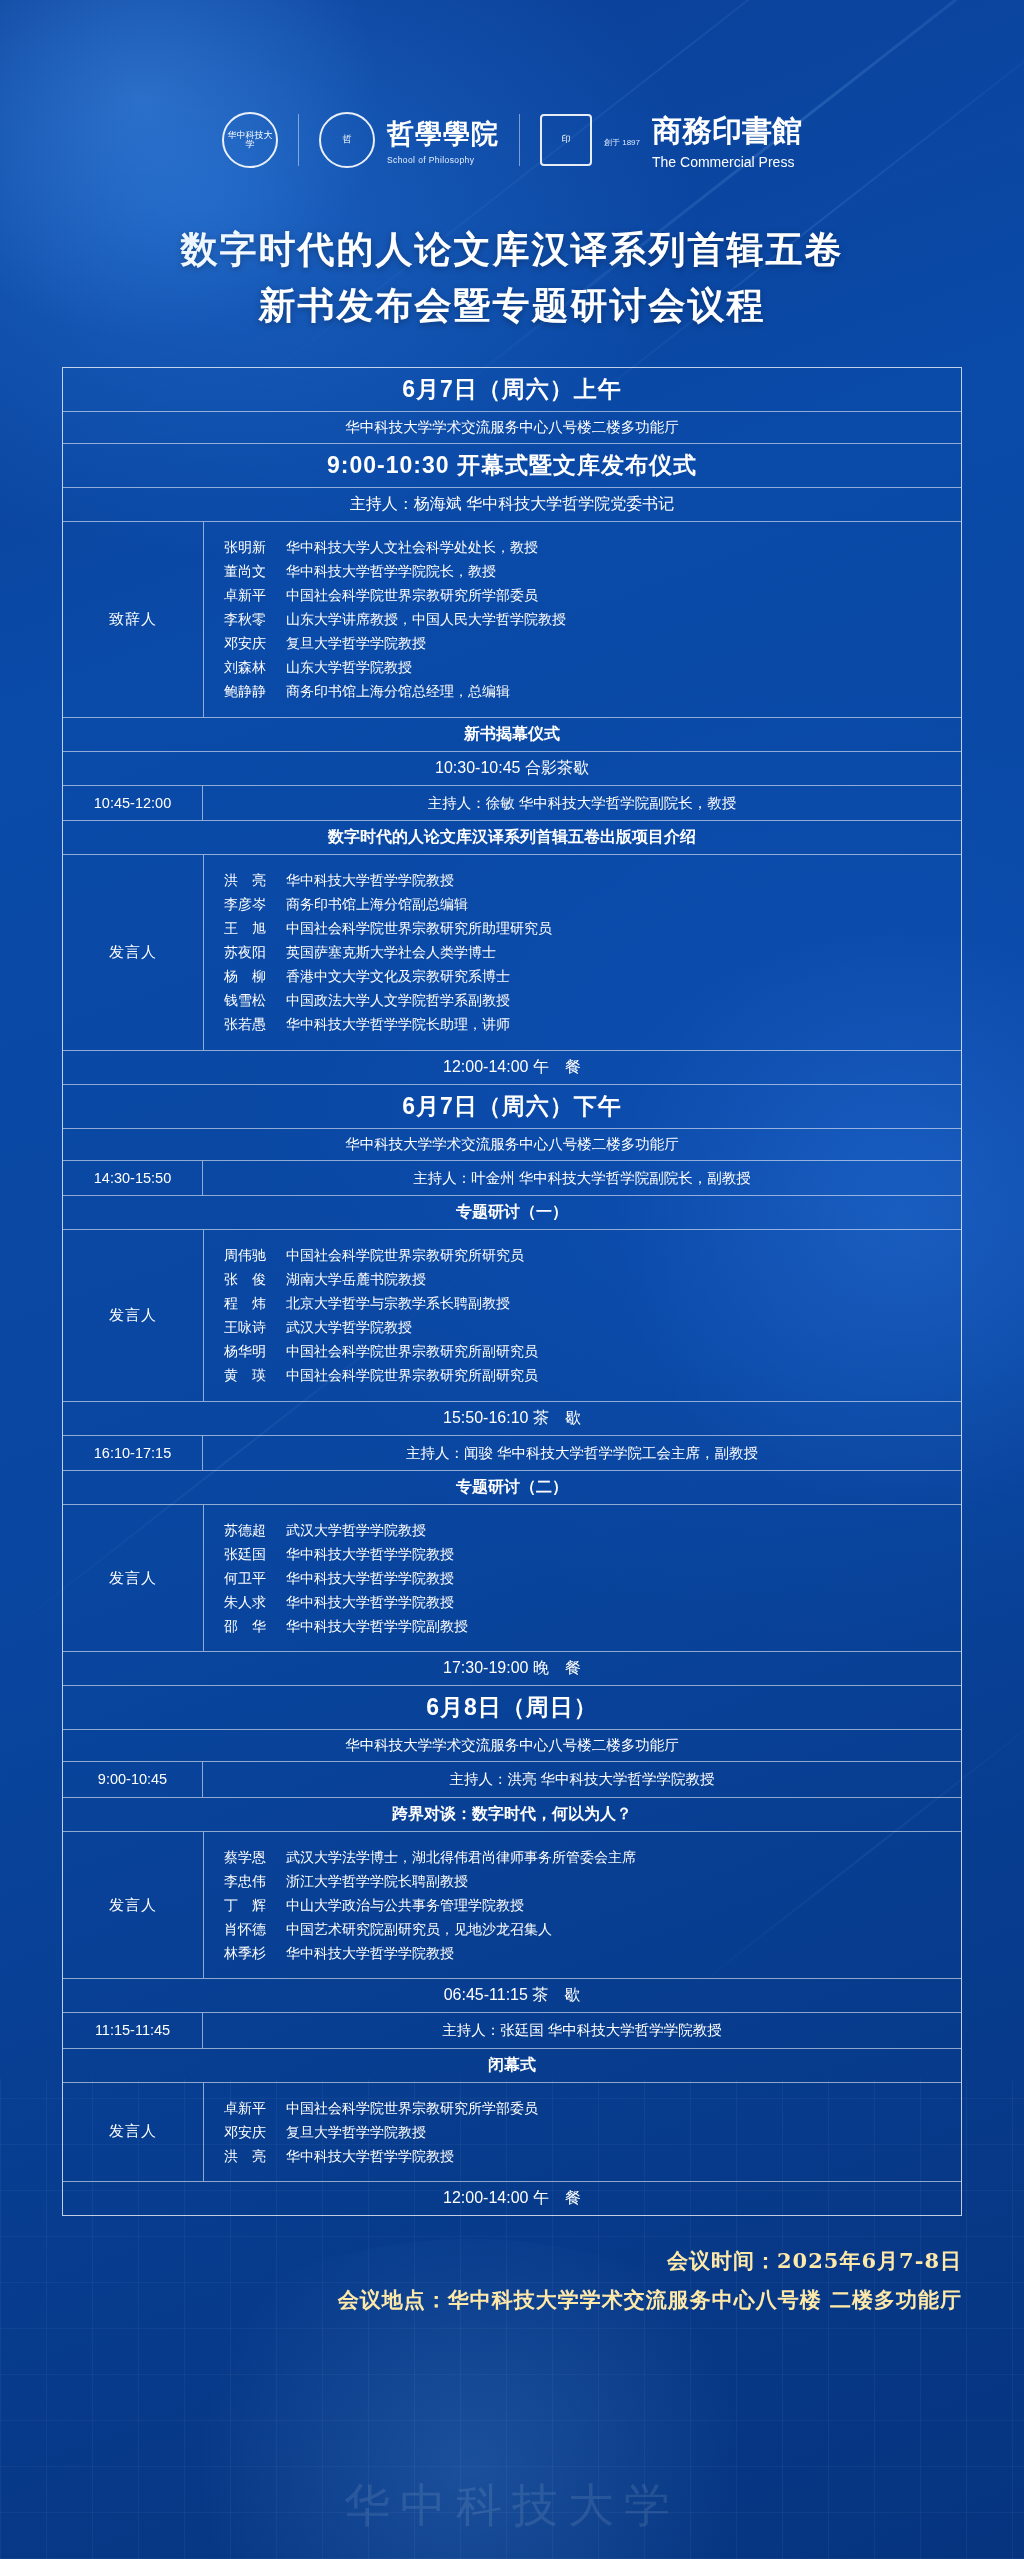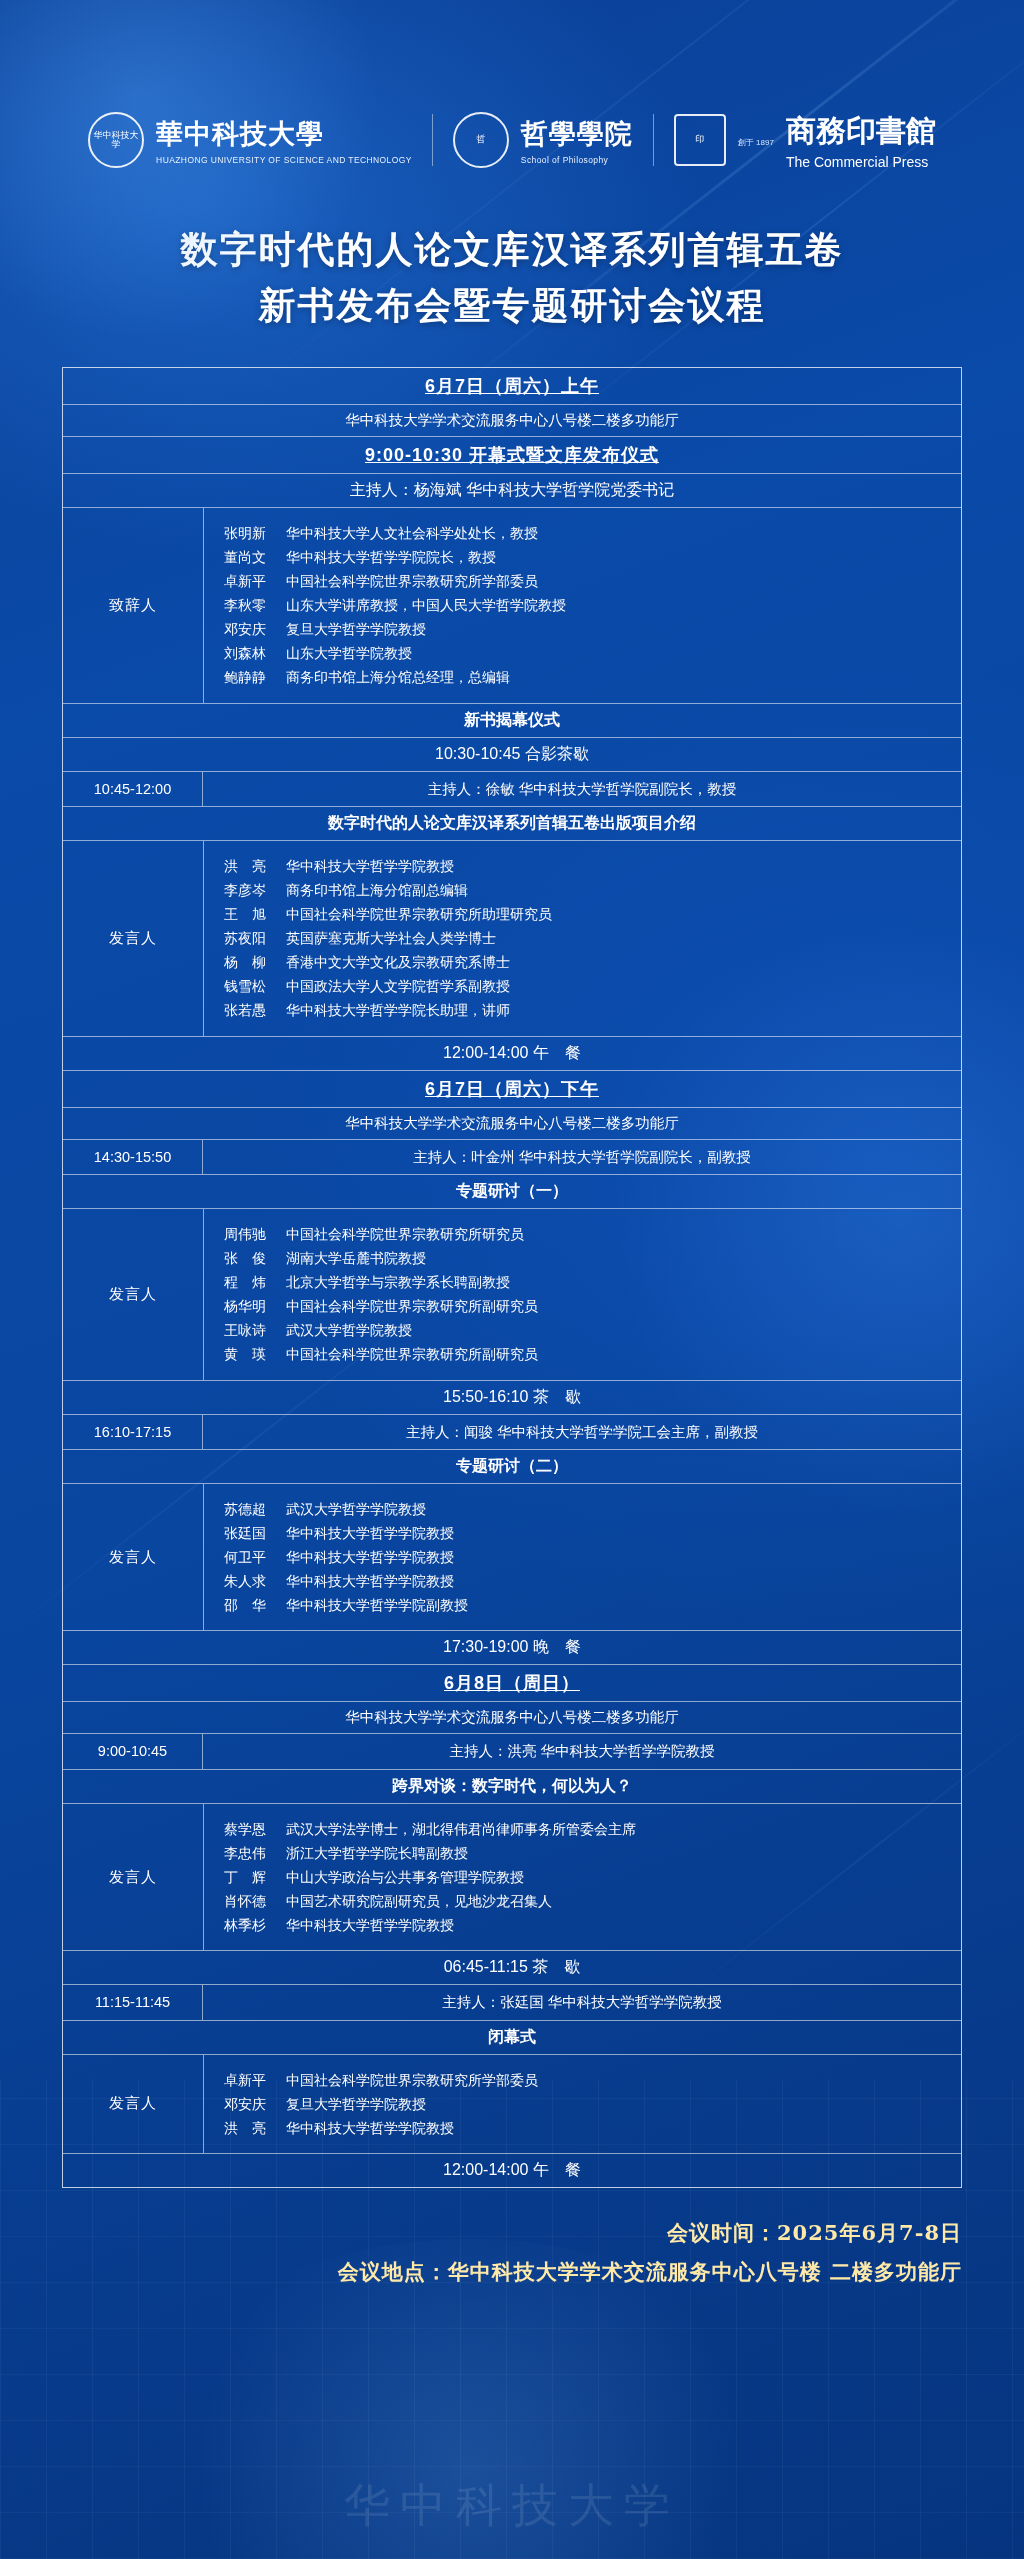--- a/index.html
+++ b/index.html
@@ -197,24 +197,23 @@
   }
   .full-center {
     width: 100%;
     text-align: center;
     padding: 6px 8px;
     color: #fff;
     font-size: 16px;
     box-sizing: border-box;
   }
   .section-head {
-    font-size: 18px;
+    font-size: 23px;
     font-weight: bold;
     letter-spacing: 1px;
-    text-decoration: underline;
   }
   .venue { font-size: 14.5px; }
   .sub-head { font-weight: bold; }
   .people {
     width: 100%;
     padding: 7px 8px 7px 12px;
     box-sizing: border-box;
   }
   .person {
     color: #fff;
@@ -270,24 +269,20 @@
   <div class="streak s2"></div>
   <div class="streak s4"></div>
   <div class="streak s5"></div>
   <div class="grid-lines"></div>
 
   <div class="logo-bar">
     <div class="logo-group">
       <div class="emblem">
         <span>华中科技大学</span>
       </div>
-      <div class="logo-stack">
-        <div class="logo-text-cn">華中科技大學</div>
-        <div class="logo-text-en">HUAZHONG UNIVERSITY OF SCIENCE AND TECHNOLOGY</div>
-      </div>
     </div>
     <div class="logo-sep"></div>
     <div class="logo-group">
       <div class="emblem">
         <span>哲</span>
       </div>
       <div class="logo-stack">
         <div class="logo-text-cn">哲學學院</div>
         <div class="logo-text-en">School of Philosophy</div>
       </div>
@@ -386,22 +381,22 @@
       <div class="row">
         <div class="full-center sub-head">专题研讨（一）</div>
       </div>
       <div class="row">
         <div class="label-cell">发言人</div>
         <div class="cell c-body">
           <div class="people">
             <div class="person"><span class="p-name">周伟驰</span><span class="p-desc">中国社会科学院世界宗教研究所研究员</span></div>
             <div class="person"><span class="p-name">张　俊</span><span class="p-desc">湖南大学岳麓书院教授</span></div>
             <div class="person"><span class="p-name">程　炜</span><span class="p-desc">北京大学哲学与宗教学系长聘副教授</span></div>
+            <div class="person"><span class="p-name">王咏诗</span><span class="p-desc">武汉大学哲学院教授</span></div>
             <div class="person"><span class="p-name">杨华明</span><span class="p-desc">中国社会科学院世界宗教研究所副研究员</span></div>
-            <div class="person"><span class="p-name">王咏诗</span><span class="p-desc">武汉大学哲学院教授</span></div>
             <div class="person"><span class="p-name">黄　瑛</span><span class="p-desc">中国社会科学院世界宗教研究所副研究员</span></div>
           </div>
         </div>
       </div>
       <div class="row">
         <div class="full-center">15:50-16:10 茶　歇</div>
       </div>
       <div class="row">
         <div class="cell c-time">16:10-17:15</div>
         <div class="cell c-body center">

